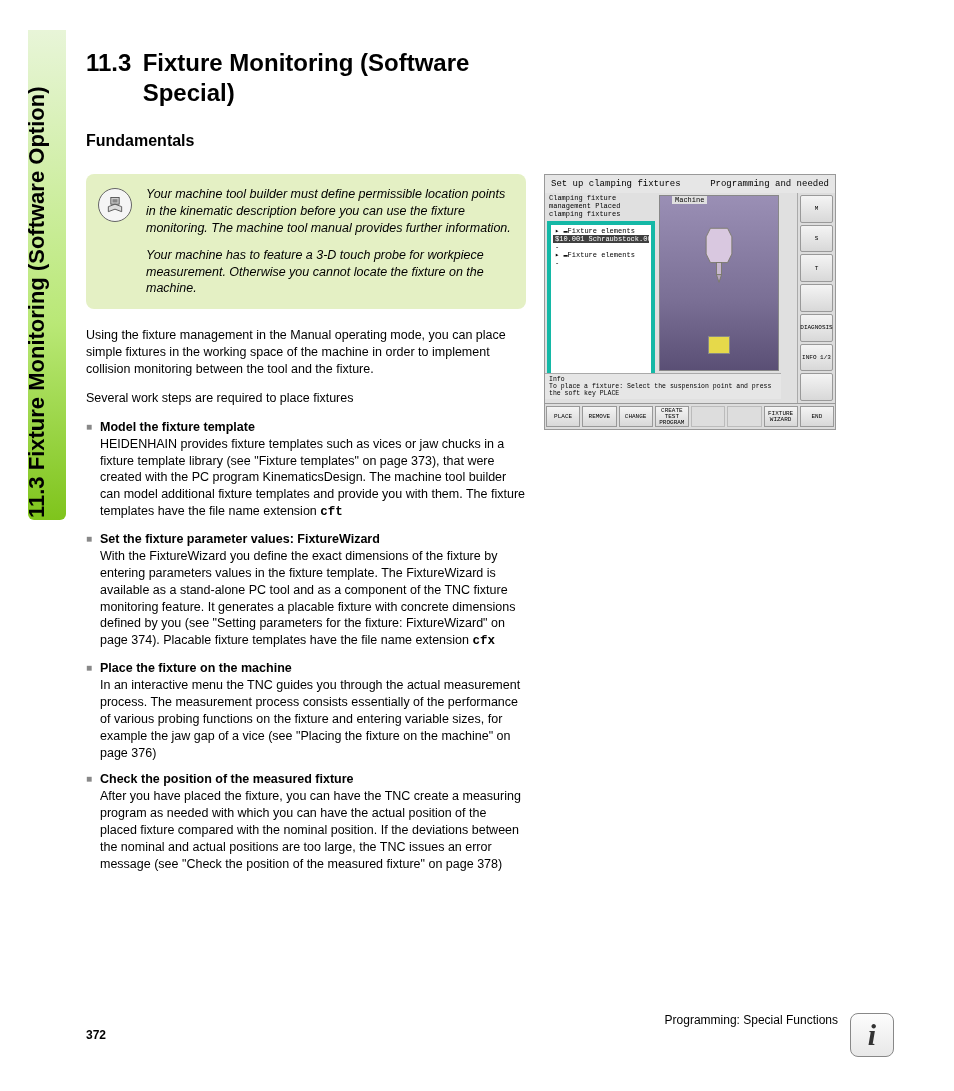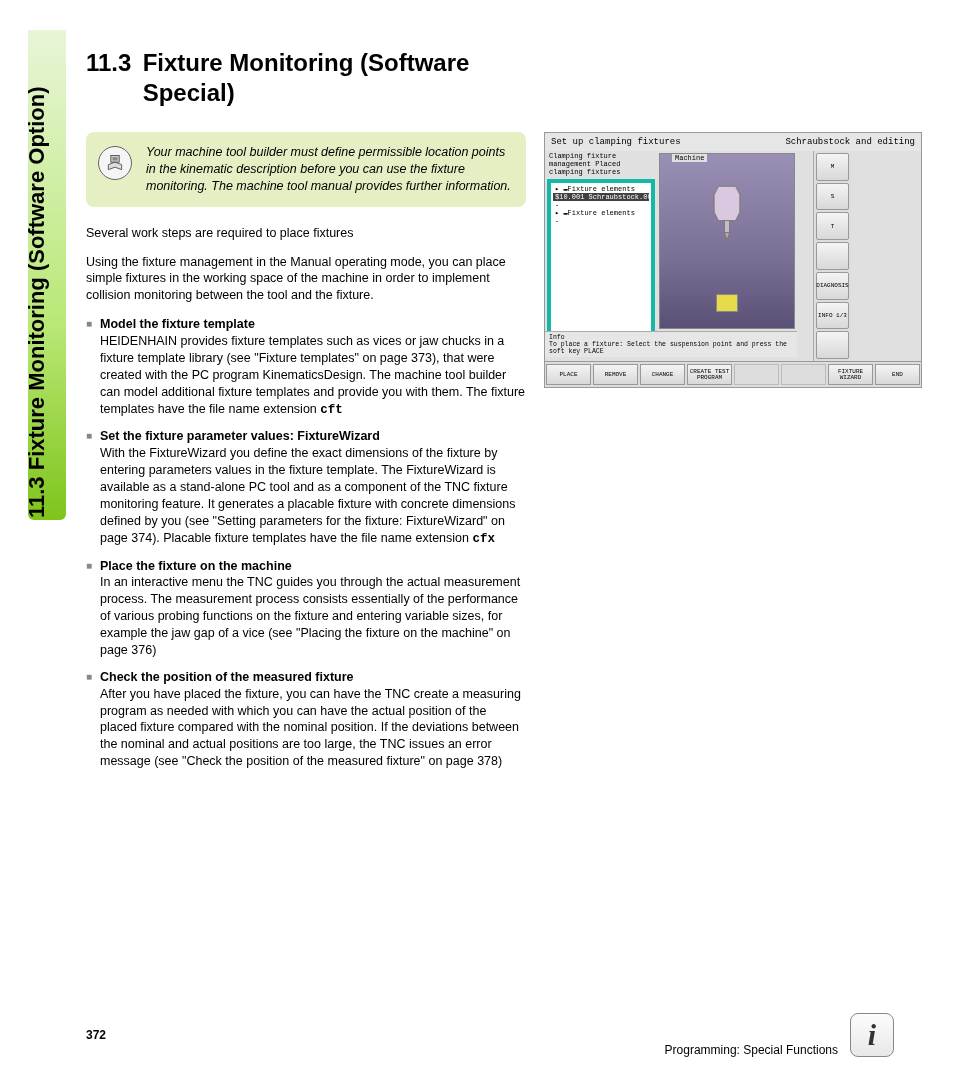--- a/index.html
+++ b/index.html
@@ -74,21 +74,21 @@
   .steps { list-style: none; font-size: 12.5px; line-height: 1.35; }
   .steps > li { position: relative; padding-left: 14px; margin-bottom: 10px; }
   .steps > li::before {
     content: "■"; position: absolute; left: 0; top: 1px;
     color: #888; font-size: 10px;
   }
   .steps .step-title { font-weight: bold; }
   .steps .step-body { display: block; padding-left: 0; }
   .mono { font-family: "Courier New", monospace; font-weight: bold; }
   .screenshot {
-    width: 378px;
+    width: 292px;
     border: 1px solid #999;
     background: #e0e0e0;
     font-family: "Courier New", monospace;
   }
   .scr-titlebar {
     display: flex; justify-content: space-between;
     font-size: 9px; padding: 4px 6px;
     background: #e6e6e6;
   }
   .scr-body { display: flex; height: 210px; gap: 16px; }
@@ -163,37 +163,39 @@
 <div class="side-tab"></div>
 <div class="side-text">11.3 Fixture Monitoring (Software Option)</div>
 
 <div class="content">
 
   <div class="h1">
     <span class="h1-num">11.3</span>
     <span class="h1-txt">Fixture Monitoring (Software Special)</span>
   </div>
 
+  <div class="h2">Fundamentals</div>
 
   <div class="two-col">
     <div class="left-col">
 
       <div class="note-box">
         <div class="note-icon">
           <svg viewBox="0 0 24 24">
               <rect x="7" y="3" width="10" height="8" fill="#ccc" stroke="#444"></rect>
               <rect x="9" y="5" width="6" height="4" fill="#888"></rect>
               <path d="M4 14 L12 11 L20 14 L20 20 L12 17 L4 20 Z" fill="#ddd" stroke="#444"></path>
             </svg>
         </div>
         <p>Your machine tool builder must define permissible location points in the kinematic description before you can use the fixture monitoring. The machine tool manual provides further information.</p>
+        <p>Your machine has to feature a 3-D touch probe for workpiece measurement. Otherwise you cannot locate the fixture on the machine.</p>
       </div>
 
+      <p class="para">Using the fixture management in the Manual operating mode, you can place simple fixtures in the working space of the machine in order to implement collision monitoring between the tool and the fixture.</p>
       <p class="para">Several work steps are required to place fixtures</p>
-      <p class="para">Using the fixture management in the Manual operating mode, you can place simple fixtures in the working space of the machine in order to implement collision monitoring between the tool and the fixture.</p>
 
       <ul class="steps">
         <li>
           <span class="step-title">Model the fixture template</span><br>
           <span class="step-body">
             <span>HEIDENHAIN provides fixture templates such as vices or jaw chucks in a fixture template library (see "Fixture templates" on page 373), that were created with the PC program KinematicsDesign. The machine tool builder can model additional fixture templates and provide you with them. The fixture templates have the file name extension </span><span class="mono">cft</span>
           </span>
         </li>
         <li>
           <span class="step-title">Set the fixture parameter values: FixtureWizard</span><br>
@@ -210,21 +212,21 @@
           <span class="step-body">After you have placed the fixture, you can have the TNC create a measuring program as needed with which you can have the actual position of the placed fixture compared with the nominal position. If the deviations between the nominal and actual positions are too large, the TNC issues an error message (see "Check the position of the measured fixture" on page 378)</span>
         </li>
       </ul>
 
     </div>
 
     <div class="right-col">
       <div class="screenshot">
         <div class="scr-titlebar">
           <span>Set up clamping fixtures</span>
-          <span>Schraubstock and editing</span>
+          <span>Programming and needed</span>
         </div>
         <div class="scr-body">
           <div class="scr-left">
             <div style="display:flex; height:180px;">
               <div style="width:112px;">
                 <div class="scr-tree-head">Clamping fixture management
 Placed clamping fixtures</div>
                 <div class="scr-tree">
                   <div class="tree-line">▸ ▬Fixture elements</div>
                   <div class="tree-line tree-sel">   $10.001 Schraubstock.001</div>
@@ -269,17 +271,17 @@
           <div class="softkey">END</div>
         </div>
       </div>
     </div>
   </div>
 
 </div>
 
 <div class="footer">
   <span class="pn">372</span>
-  <span style="display:flex;align-items:flex-end;gap:12px;">
+  <span style="display:flex;align-items:flex-start;gap:12px;">
     <span>Programming: Special Functions</span>
     <span class="info-icon">i</span>
   </span>
 </div>
 
 </body></html>

